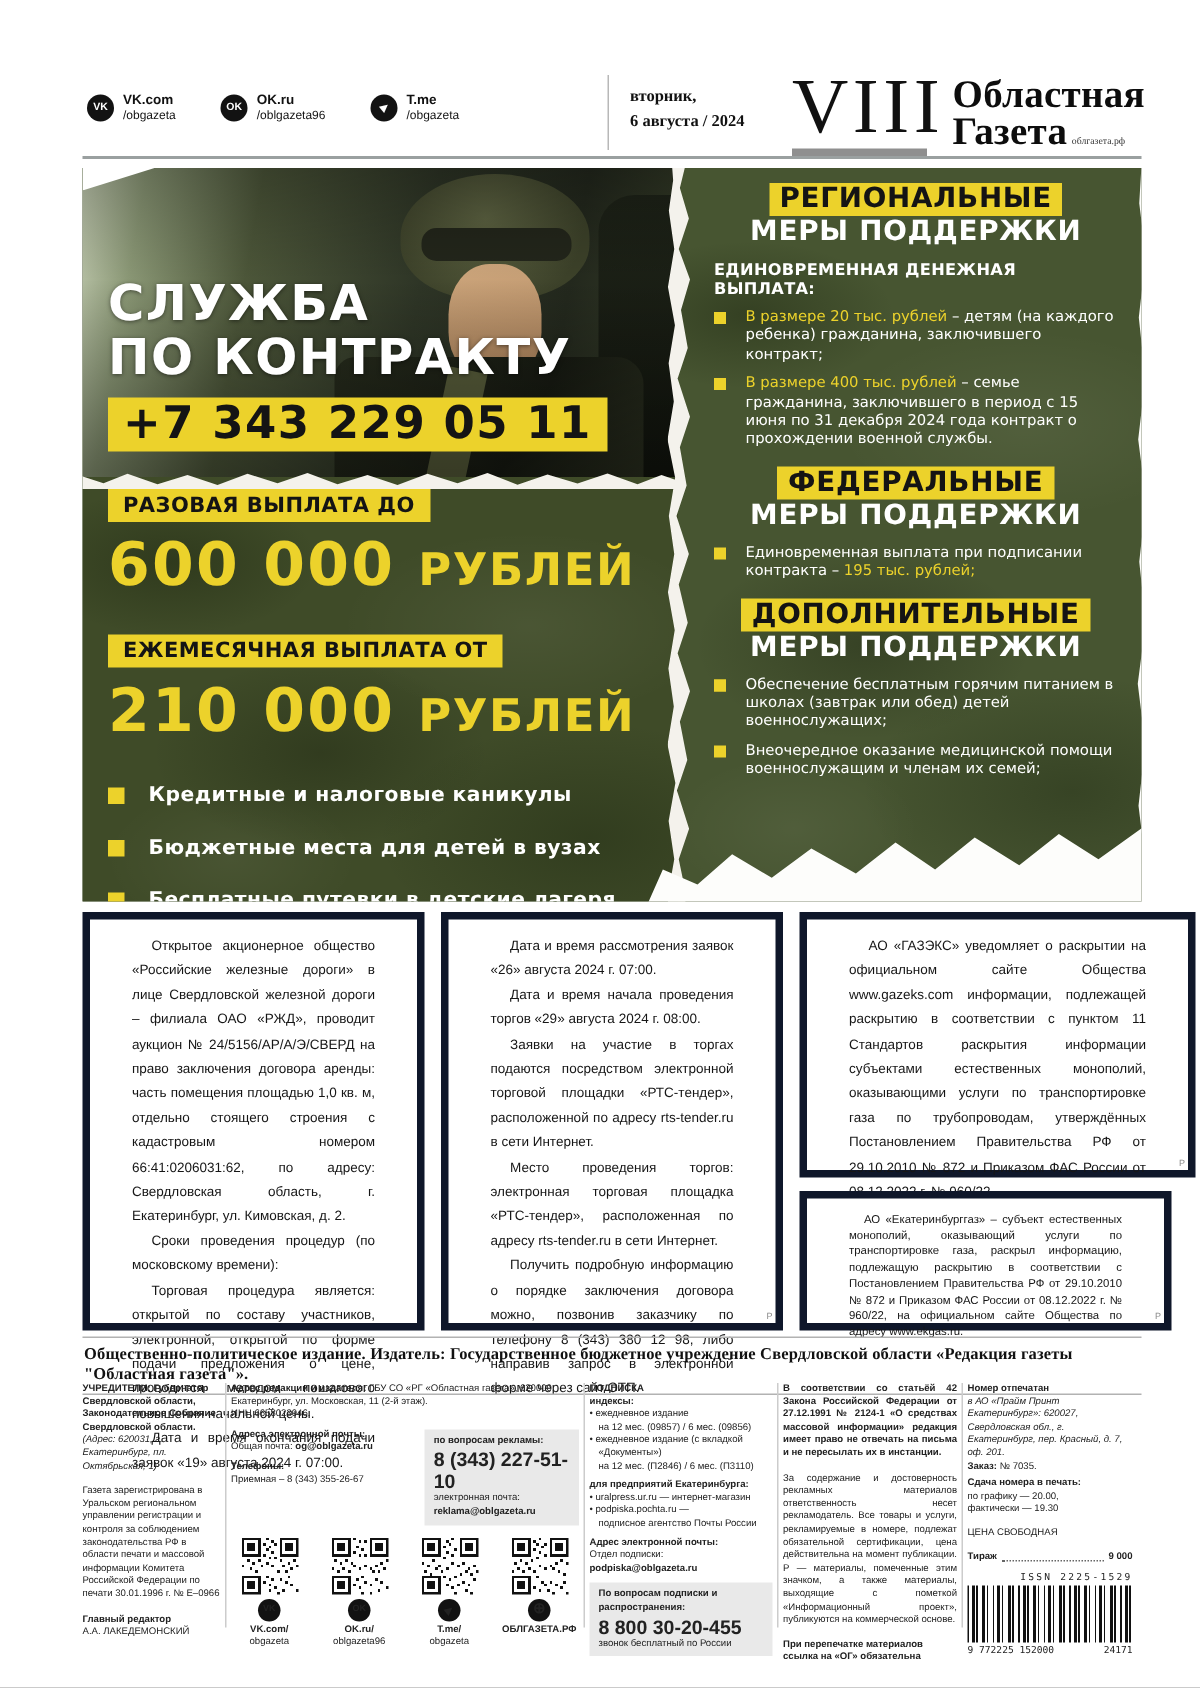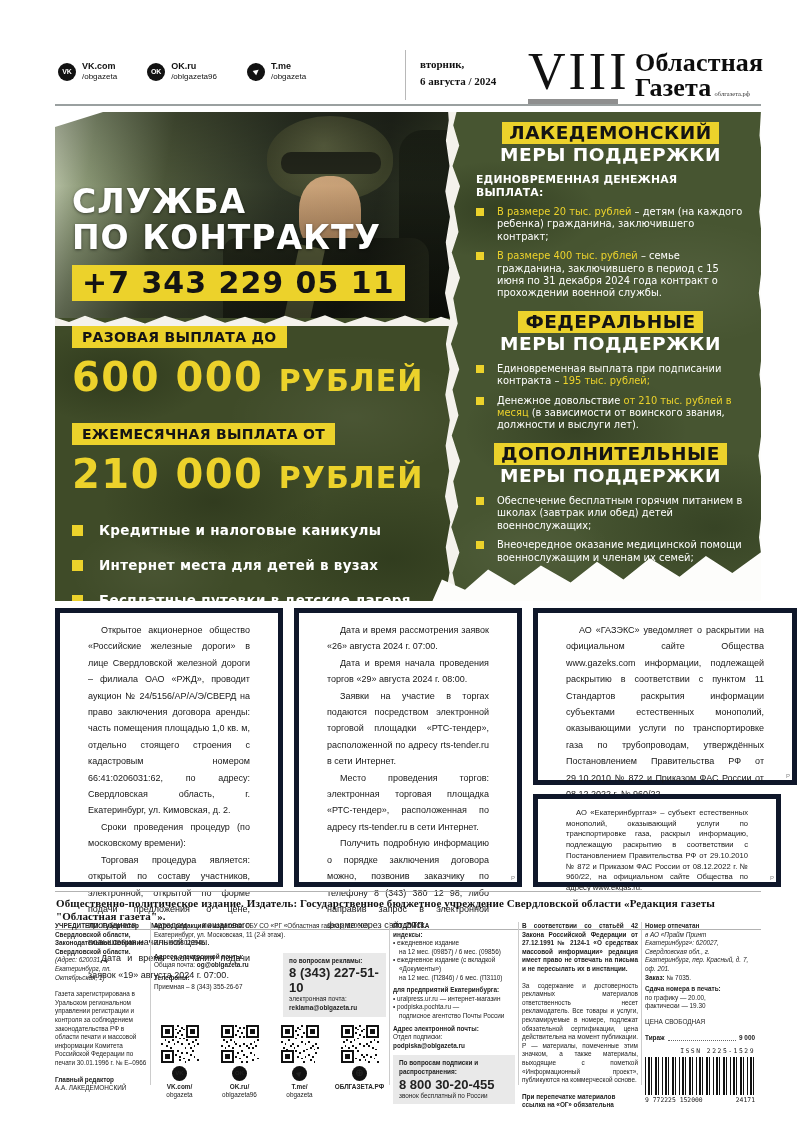--- a/index.html
+++ b/index.html
@@ -190,47 +190,46 @@
       <div class="amount"><span>600 000</span> <span class="cur">РУБЛЕЙ</span></div>
       <div class="pay2"><span class="pay-label">ЕЖЕМЕСЯЧНАЯ ВЫПЛАТА ОТ</span></div>
       <div class="amount"><span>210 000</span> <span class="cur">РУБЛЕЙ</span></div>
       <div class="perks">
         <div class="perk">
             <span class="perk-sq"></span>
             <span>Кредитные и налоговые каникулы</span>
           </div>
         <div class="perk">
             <span class="perk-sq"></span>
-            <span>Интернет места для детей в вузах</span>
+            <span>Бюджетные места для детей в вузах</span>
           </div>
         <div class="perk">
             <span class="perk-sq"></span>
             <span>Бесплатные путевки в детские лагеря</span>
           </div>
       </div>
     </div>
 
     <div class="ad-right camo">
       <div class="sec">
         <div class="sec-head">
-          <span class="sec-head-hl">ЛАКЕДЕМОНСКИЙ</span>
+          <span class="sec-head-hl">РЕГИОНАЛЬНЫЕ</span>
           <div class="sec-head-rest">МЕРЫ ПОДДЕРЖКИ</div>
         </div>
         <div class="sec-sub">ЕДИНОВРЕМЕННАЯ ДЕНЕЖНАЯ ВЫПЛАТА:</div>
         <div class="gb"><span class="sq"></span><span class="hl">В размере 20 тыс. рублей</span><span> – детям (на каждого ребенка) гражданина, заключившего контракт;</span></div>
         <div class="gb"><span class="sq"></span><span class="hl">В размере 400 тыс. рублей</span><span> – семье гражданина, заключившего в период с 15 июня по 31 декабря 2024 года контракт о прохождении военной службы.</span></div>
       </div>
 
       <div class="sec">
         <div class="sec-head">
           <span class="sec-head-hl">ФЕДЕРАЛЬНЫЕ</span>
           <div class="sec-head-rest">МЕРЫ ПОДДЕРЖКИ</div>
         </div>
         <div class="gb mt8"><span class="sq"></span><span>Единовременная выплата при подписании контракта – </span><span class="hl">195 тыс. рублей;</span></div>
-        <div class="gb"><span class="sq"></span><span>Денежное довольствие </span><span class="hl">от 210 тыс. рублей в месяц</span><span> (в зависимости от воинского звания, должности и выслуги лет).</span></div>
       </div>
 
       <div class="sec">
         <div class="sec-head">
           <span class="sec-head-hl">ДОПОЛНИТЕЛЬНЫЕ</span>
           <div class="sec-head-rest">МЕРЫ ПОДДЕРЖКИ</div>
         </div>
         <div class="gb mt8"><span class="sq"></span></div>
         <div class="gb"><span class="sq"></span><span>Обеспечение бесплатным горячим питанием в школах (завтрак или обед) детей военнослужащих;</span></div>
         <div class="gb"><span class="sq"></span><span>Внеочередное оказание медицинской помощи военнослужащим и членам их семей;</span></div>

